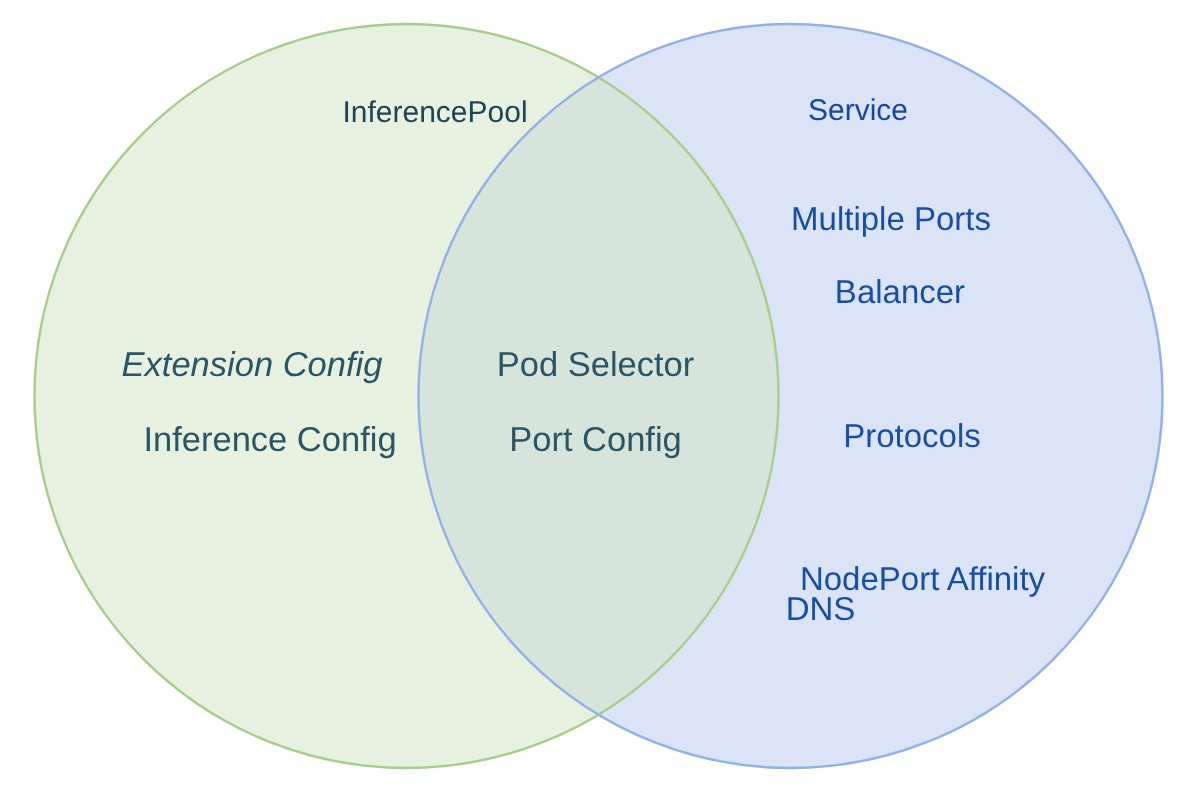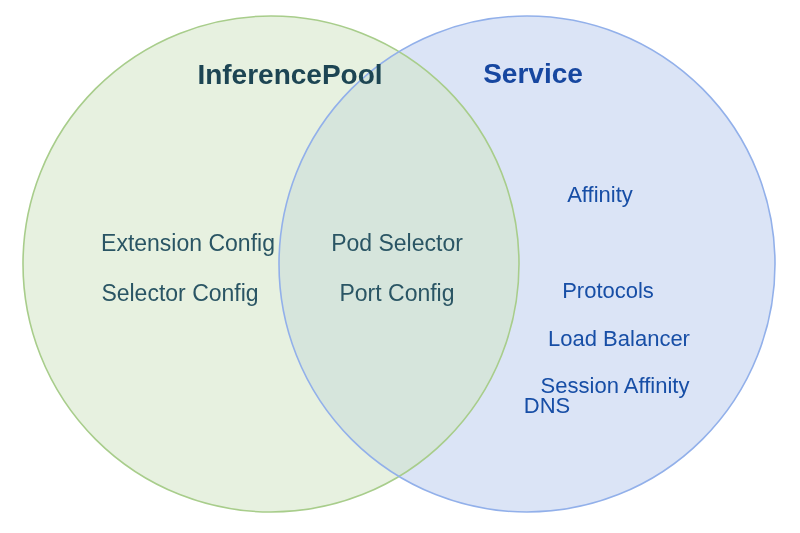--- a/index.html
+++ b/index.html
@@ -26,41 +26,41 @@
   .stroke-green { fill: none; stroke: var(--green-stroke); stroke-width: 1.6; }
   .stroke-blue  { fill: none; stroke: var(--blue-stroke);  stroke-width: 1.6; }
 
   .label {
     position: absolute;
     transform: translate(-50%, -50%);
     white-space: nowrap;
     line-height: 1;
   }
   .heading {
-    font-weight: bold;
-    font-size: 28px;
+    font-weight: normal;
+    font-size: 20px;
   }
   .heading.teal { color: var(--teal-heading); }
   .heading.blue { color: var(--blue-heading); }
 
   .item-teal {
     color: var(--teal-text);
     font-size: 23px;
   }
   .item-blue {
     color: var(--blue-text);
     font-size: 22px;
   }
 
   
   .pos-left-title  { left: 290px; top: 75px; }
-  .pos-right-title { left: 533px; top: 74px; text-align: center; }
+  .pos-right-title { left: 572px; top: 74px; text-align: center; }
 
   
-  .pos-l0 { left: 188px; top: 243px; }
+  .pos-l0 { left: 168px; top: 243px; font-style: italic; }
   .pos-l1 { left: 180px; top: 293px; }
 
   
   .pos-m0 { left: 397px; top: 243px; }
   .pos-m1 { left: 397px; top: 293px; }
 
   
   .pos-r0 { left: 594px; top: 146px; }
   .pos-r1 { left: 600px; top: 195px; }
   .pos-r2 { left: 604px; top: 242px; }
@@ -88,31 +88,31 @@
     <circle class="stroke-green" cx="271" cy="264" r="248"></circle>
     <circle class="stroke-blue" cx="527" cy="264" r="248"></circle>
   </svg>
 
   <div class="label heading teal pos-left-title">InferencePool</div>
 
   <div class="label heading blue pos-right-title">Service</div>
 
   <div class="label item-teal pos-l0">Extension Config</div>
 
-  <div class="label item-teal pos-l1">Selector Config</div>
+  <div class="label item-teal pos-l1">Inference Config</div>
 
   <div class="label item-teal pos-m0">Pod Selector</div>
 
   <div class="label item-teal pos-m1">Port Config</div>
 
+  <div class="label item-blue pos-r0">Multiple Ports</div>
 
-  <div class="label item-blue pos-r1">Affinity</div>
+  <div class="label item-blue pos-r1">Balancer</div>
 
 
   <div class="label item-blue pos-r3">Protocols</div>
 
-  <div class="label item-blue pos-r4">Load Balancer</div>
 
-  <div class="label item-blue pos-r5">Session Affinity</div>
+  <div class="label item-blue pos-r5">NodePort Affinity</div>
 
   <div class="label item-blue pos-r6">DNS</div>
 
 </div>
 
 </body></html>

